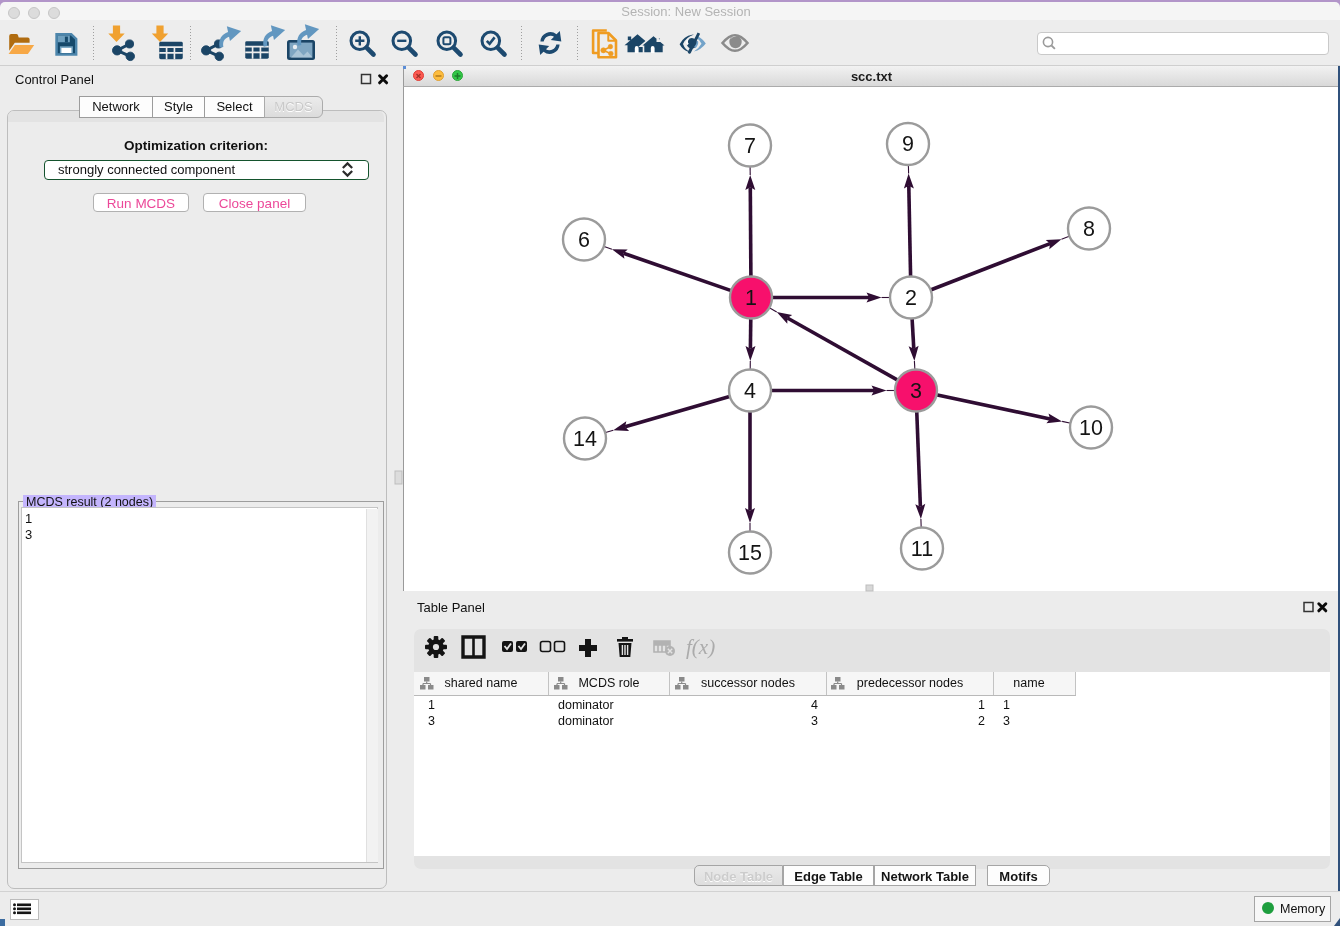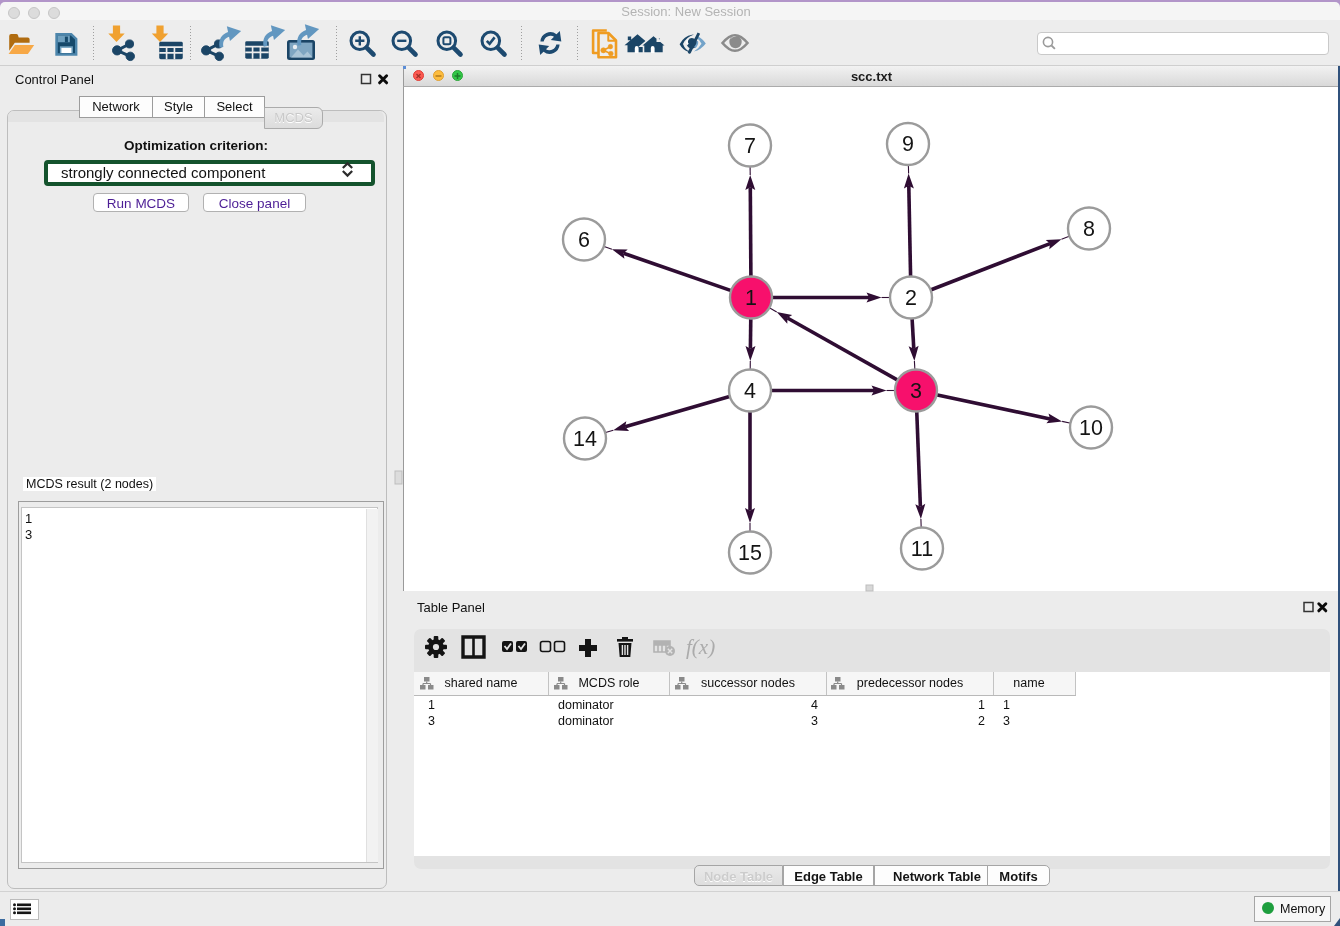--- a/index.html
+++ b/index.html
@@ -15,26 +15,26 @@
 #search{left:1037px;top:32px;width:290px;height:21px;background:#fff;border:1px solid #c9c9c9;border-radius:4px;}
 
 #cp-title{left:15px;top:72px;font-size:13px;color:#111;}
 #cp-pane{left:7px;top:110px;width:378px;height:777px;border:1px solid #bdbdbd;border-radius:7px;background:#ececec;}
 #cp-pane-top{left:8px;top:111px;width:376px;height:11px;background:#e3e3e3;border-radius:6px 6px 0 0;}
 .tab{top:96px;height:20px;border:1px solid #9c9c9c;background:#fdfdfd;font-size:13px;color:#111;
   text-align:center;line-height:20px;}
 #tab-mcds{background:linear-gradient(#ebebeb,#dcdcdc);color:#c9c9c9;text-shadow:0 1px 0 #fff;
   border-radius:0 6px 6px 0;border-color:#ababab;}
 #optlabel{left:0;top:138px;width:392px;text-align:center;font-size:13.5px;color:#111;font-weight:bold;}
-#combo{left:44px;top:160px;width:310px;height:16px;background:#fff;border:4px solid #14532d;border-radius:4px;
-  font-size:15px;color:#111;padding:1px 0 1px 13px;line-height:16px;}
+#combo{left:44px;top:160px;width:310px;height:16px;background:#fff;border:1px solid #14532d;border-radius:4px;
+  font-size:13px;color:#111;padding:1px 0 1px 13px;line-height:16px;}
 .btn{top:193px;height:16px;background:#fff;border:1px solid #b1b1b1;border-radius:4px;font-size:13.5px;
-  color:#4c1d95;text-align:center;line-height:17px;padding-top:1px;}
+  color:#ec4899;text-align:center;line-height:17px;padding-top:1px;}
 #fieldset{left:18px;top:501px;width:364px;height:366px;border:1px solid #9d9d9d;}
-#legend{left:23px;top:477px;background:#ffffff;padding:0 3px;font-size:12.5px;color:#111;}
+#legend{left:23px;top:495px;background:#c4b5fd;padding:0 3px;font-size:12.5px;color:#111;}
 #resultbox{left:21px;top:507px;width:357px;height:356px;background:#fff;border:1px solid #c4c4c4;
   font-size:13px;color:#111;line-height:16px;padding:3px 0 0 3px;box-sizing:border-box;}
 #scrolltrack{left:366px;top:509px;width:11px;height:353px;background:#f2f2f2;border-left:1px solid #e0e0e0;}
 
 #netwin{left:403px;top:66px;width:937px;height:525px;background:#fff;border-left:1px solid #9a9a9a;box-sizing:border-box;}
 #nettitle{left:403px;top:66px;width:937px;height:21px;background:linear-gradient(#f2f2f2,#d9d9d9);
   border-bottom:1px solid #ababab;box-sizing:border-box;border-left:1px solid #9a9a9a;}
 #nettitletxt{left:403px;top:69px;width:937px;text-align:center;font-size:13px;font-weight:bold;color:#1a1a1a;}
 .tl{width:11px;height:11px;border-radius:50%;top:70px;}
 #rightstrip{left:1338px;top:66px;width:2px;height:860px;background:#30517c;}
@@ -180,21 +180,21 @@
 </g>
   </svg>
 <div class="abs" id="search"></div>
 
 <div class="abs" id="cp-title">Control Panel</div>
 <div class="abs" id="cp-pane"></div>
 <div class="abs" id="cp-pane-top"></div>
 <div class="abs tab" style="left:79px;width:72px;">Network</div>
 <div class="abs tab" style="left:152px;width:51px;">Style</div>
 <div class="abs tab" style="left:204px;width:59px;">Select</div>
-<div class="abs tab" id="tab-mcds" style="left:264px;width:57px;margin-top:11px;">MCDS</div>
+<div class="abs tab" id="tab-mcds" style="left:264px;width:57px;">MCDS</div>
 <div class="abs" id="optlabel">Optimization criterion:</div>
 <div class="abs" id="combo">strongly connected component</div>
 <div class="abs btn" style="left:93px;width:94px;">Run MCDS</div>
 <div class="abs btn" style="left:203px;width:101px;">Close panel</div>
 <div class="abs" id="fieldset"></div>
 <div class="abs" id="legend">MCDS result (2 nodes)</div>
 <div class="abs" id="resultbox">1<br>3</div>
 <div class="abs" id="scrolltrack"></div>
 
 <div class="abs" id="netwin"></div>
@@ -335,21 +335,21 @@
 <div class="abs trow" style="left:827px;top:697px;width:158px;text-align:right;">1</div>
 <div class="abs trow" style="left:1003px;top:697px;">1</div>
 <div class="abs trow" style="left:428px;top:713px;">3</div>
 <div class="abs trow" style="left:558px;top:713px;">dominator</div>
 <div class="abs trow" style="left:670px;top:713px;width:148px;text-align:right;">3</div>
 <div class="abs trow" style="left:827px;top:713px;width:158px;text-align:right;">2</div>
 <div class="abs trow" style="left:1003px;top:713px;">3</div>
 
 <div class="abs btab" id="btab-node" style="left:694px;width:89px;">Node Table</div>
 <div class="abs btab" style="left:783px;width:91px;">Edge Table</div>
-<div class="abs btab" style="left:874px;width:126px;">Network Table</div>
+<div class="abs btab" style="left:874px;width:102px;">Network Table</div>
 <div class="abs btab" id="btab-motifs" style="left:987px;width:63px;">Motifs</div>
 
 <div class="abs" id="statusbar"></div>
 <div class="abs" id="listbtn"></div>
 <div class="abs" id="membtn"></div>
 
 <svg class="abs" style="left:0;top:0;" width="1340" height="926" viewBox="0 0 1340 926">
 
 <g stroke="#9a9a9a" fill="none">
       <circle cx="1048" cy="42" r="4.6" stroke-width="1.6"></circle>

